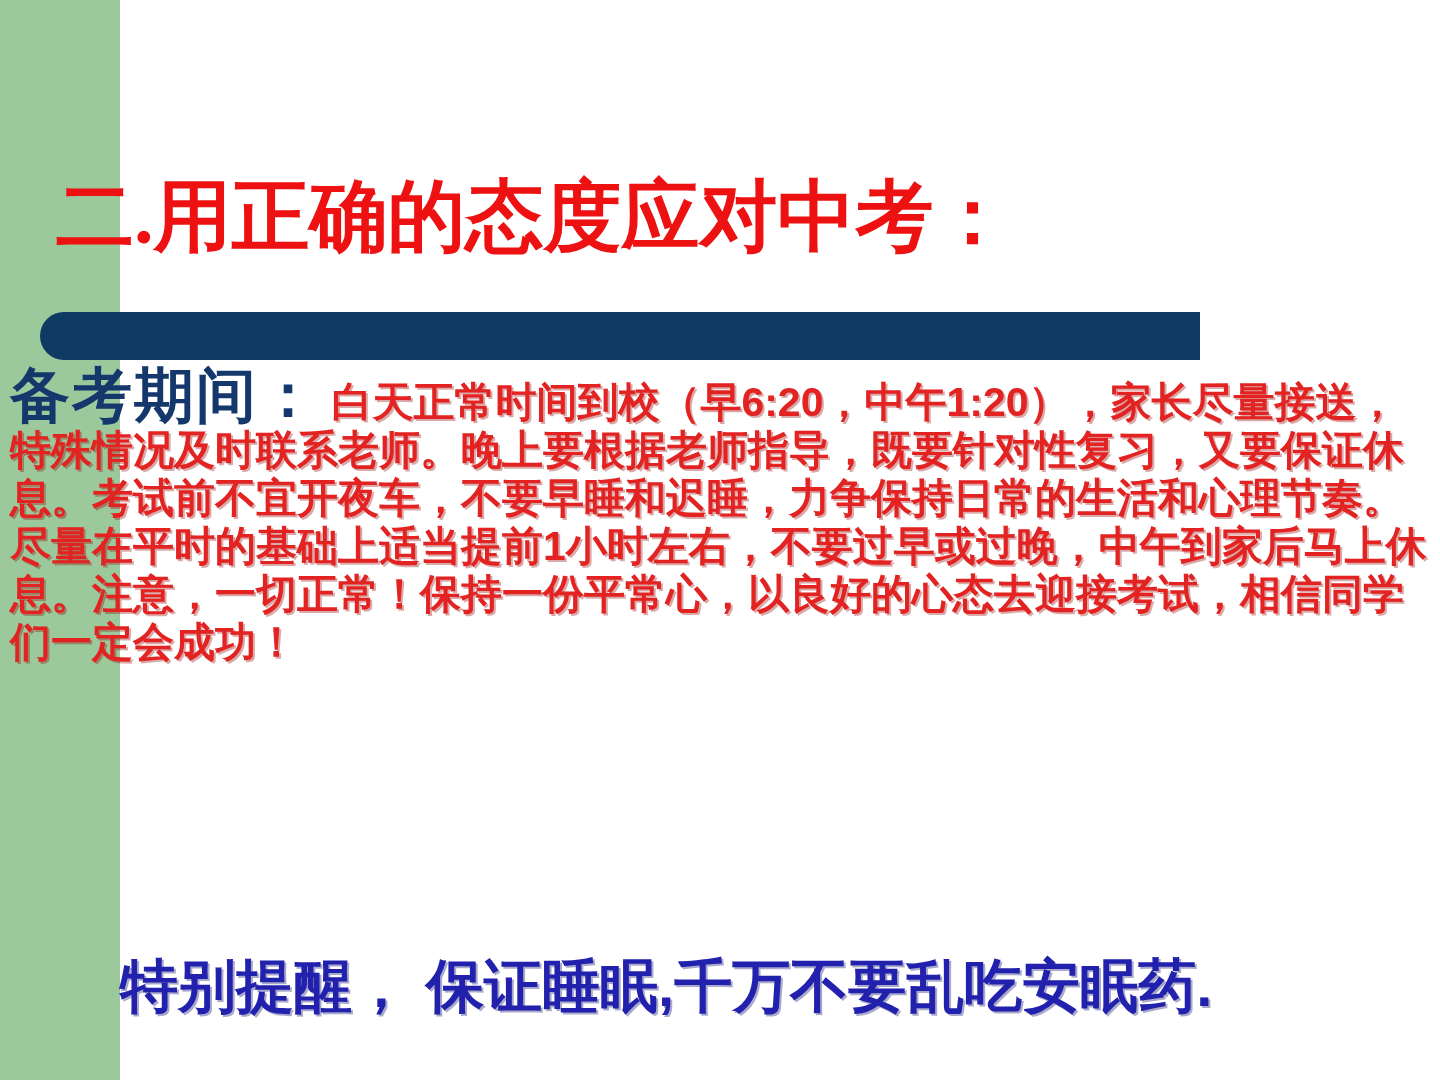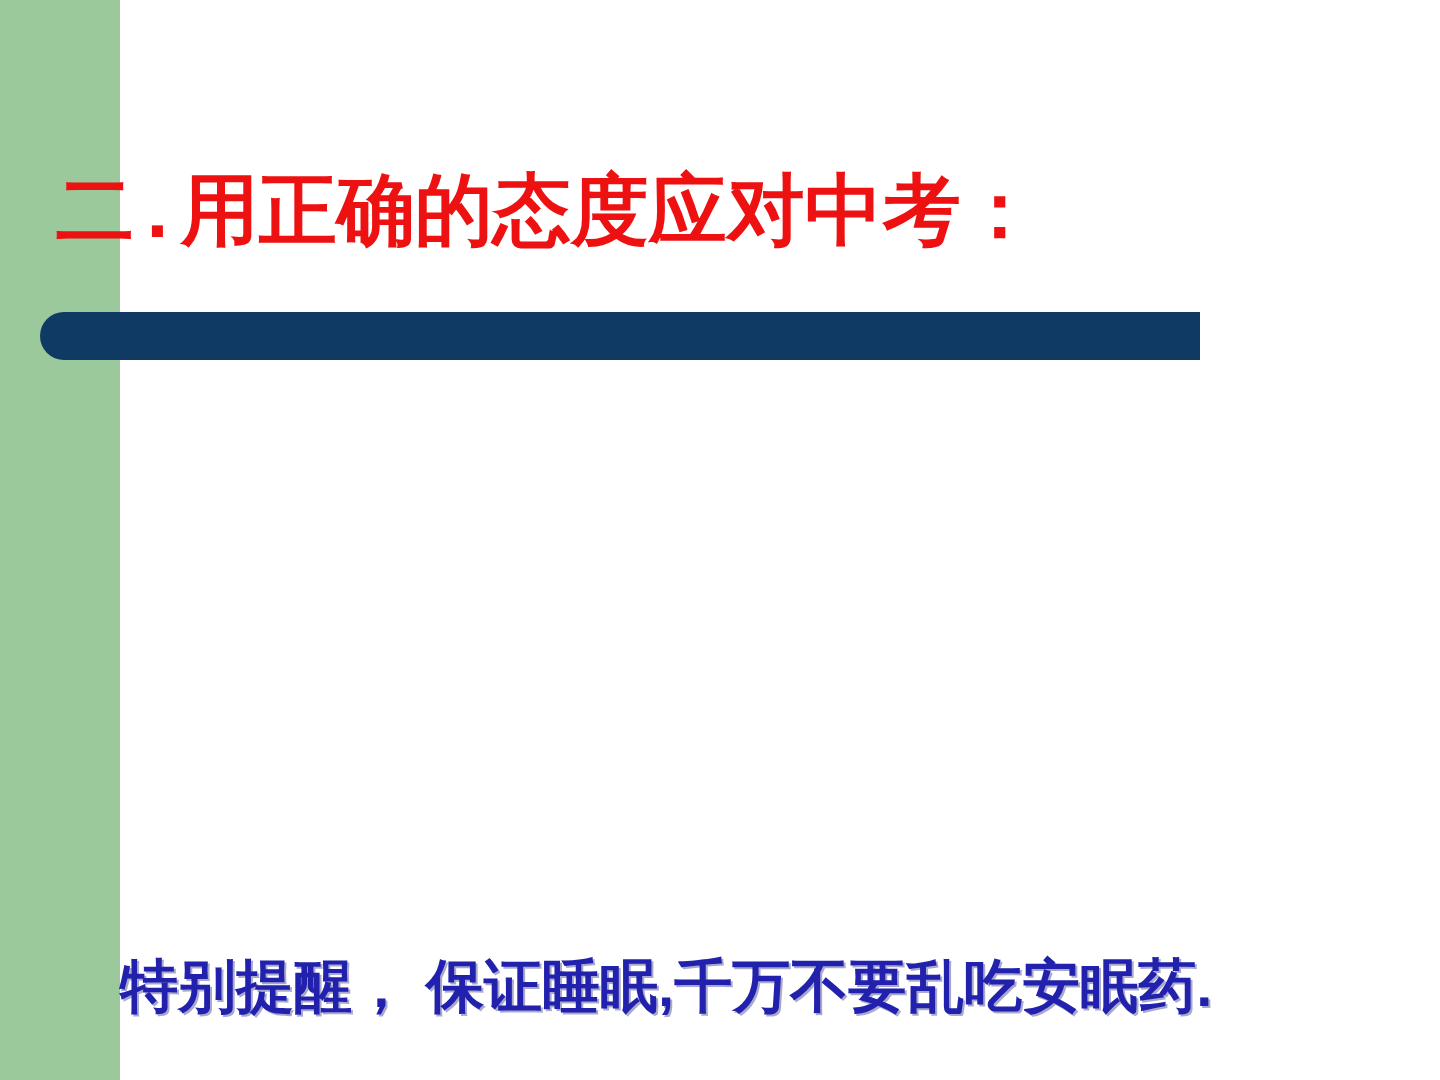--- a/index.html
+++ b/index.html
@@ -20,21 +20,21 @@
   }
   .stripe{
     position:absolute;left:0;top:0;
     width:120px;height:1080px;
     background:var(--stripe-green,#9CC99C);
   }
   .title{
     position:absolute;left:56px;top:168px;
     width:1360px;
     margin:0;
-    font-family:Liberation Mono, monospace;
+    font-family:Liberation Serif, serif;
     font-weight:bold;
     font-size:78px;
     line-height:1.25;
     color:var(--title-red,#EE1111);
     white-space:nowrap;
     letter-spacing:0px;
   }
   .divider{
     position:absolute;left:40px;top:312px;
     width:1160px;height:48px;
@@ -75,16 +75,17 @@
 <body>
 
 <div class="slide">
   <div class="stripe"></div>
 
   <h1 class="title">二.用正确的态度应对中考：</h1>
 
   <div class="divider"></div>
 
   <div class="body-text">
+    <p><span class="section-label">备考期间：</span><span> 白天正常时间到校（早6:20，中午1:20），家长尽量接送，特殊情况及时联系老师。晚上要根据老师指导，既要针对性复习，又要保证休息。考试前不宜开夜车，不要早睡和迟睡，力争保持日常的生活和心理节奏。尽量在平时的基础上适当提前1小时左右，不要过早或过晚，中午到家后马上休息。注意，一切正常！保持一份平常心，以良好的心态去迎接考试，相信同学们一定会成功！</span></p>
   </div>
 
   <p class="highlight">特别提醒， 保证睡眠,千万不要乱吃安眠药.</p>
 </div>
 
 </body></html>

